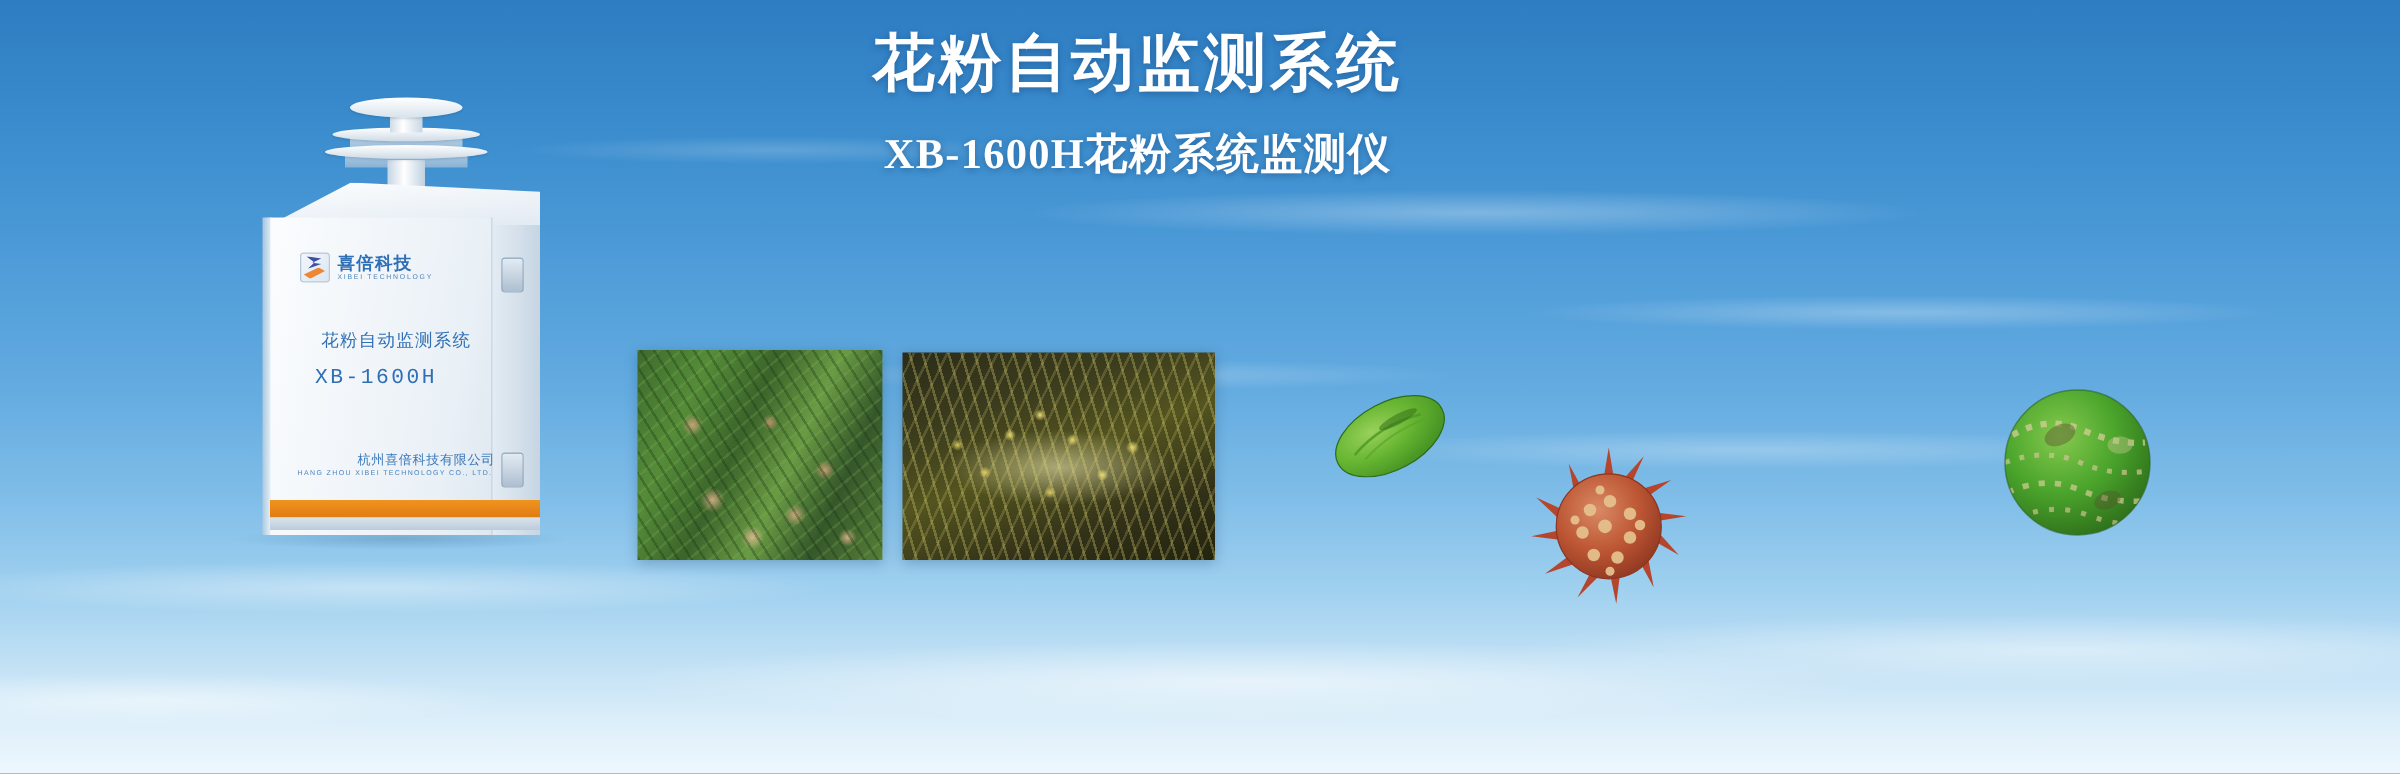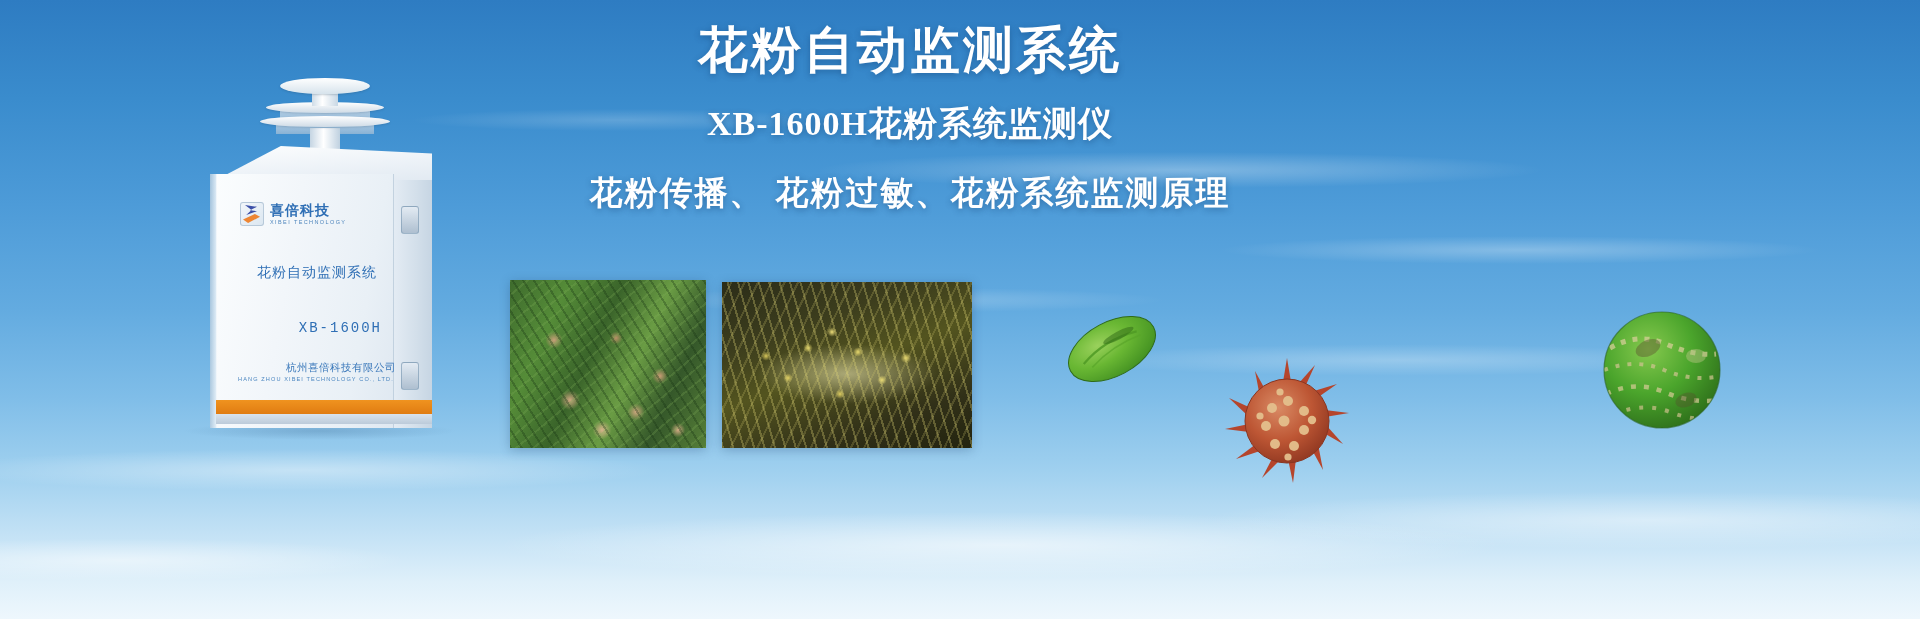--- a/index.html
+++ b/index.html
@@ -145,23 +145,23 @@
   }
   .logo-text{display:flex;flex-direction:column;line-height:1;}
   .logo-cn{font-size:14px;font-weight:bold;color:#2f6fb5;letter-spacing:1px;}
   .logo-en{font-size:5.5px;color:#4f86bd;letter-spacing:1.4px;margin-top:3px;}
 
   .dev-model-cn{
     position:absolute;left:56px;top:186px;width:130px;text-align:center;
     font-size:14px;color:#2f6fb5;letter-spacing:1px;white-space:nowrap;
   }
   .dev-model-no{
-    position:absolute;left:56px;top:242px;width:130px;text-align:right;
+    position:absolute;left:56px;top:215px;width:130px;text-align:left;
     font-family:"Liberation Mono","DejaVu Sans Mono",monospace;
-    font-size:14px;color:#2f6fb5;letter-spacing:2px;white-space:nowrap;
+    font-size:17px;color:#2f6fb5;letter-spacing:2px;white-space:nowrap;
   }
   .dev-company-cn{
     position:absolute;left:40px;top:283px;width:160px;text-align:right;
     font-size:10.5px;color:#3a78ba;letter-spacing:.5px;white-space:nowrap;
   }
   .dev-company-en{
     position:absolute;left:32px;top:298px;width:176px;text-align:center;
     font-size:5.6px;color:#4b86c0;letter-spacing:1.1px;white-space:nowrap;
   }
 
@@ -253,21 +253,20 @@
 
     <div class="dev-model-cn">花粉自动监测系统</div>
     <div class="dev-model-no">XB-1600H</div>
     <div class="dev-company-cn">杭州喜倍科技有限公司</div>
     <div class="dev-company-en">HANG ZHOU XIBEI TECHNOLOGY CO., LTD.</div>
   </div>
 
   <div class="headline">
     <h1 class="title-main">花粉自动监测系统</h1>
     <h2 class="title-sub">XB-1600H花粉系统监测仪</h2>
-    <h3 class="title-desc">花粉传播、 花粉过敏、花粉系统监测原理</h3>
   </div>
 
   <div class="photo photo-cypress">
     <div class="needles"></div>
   </div>
 
   <div class="photo photo-catkin">
     <div class="stamens"></div>
   </div>
 

